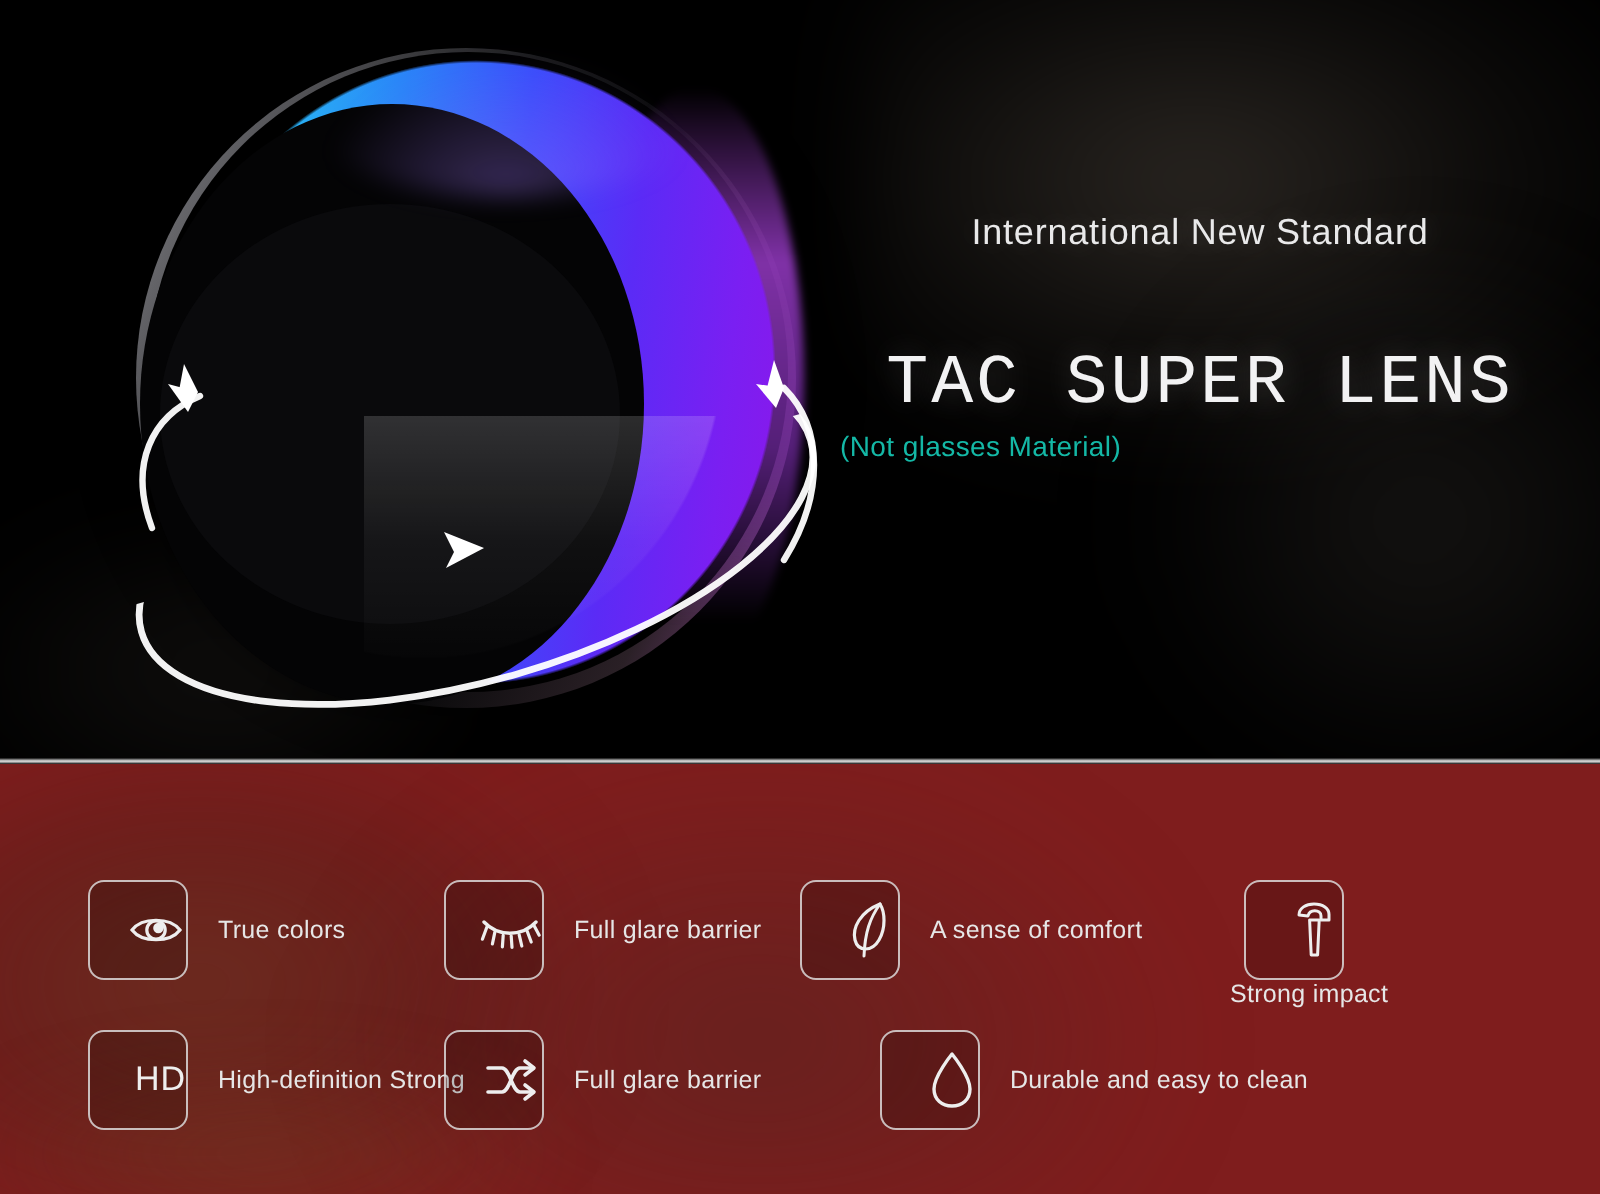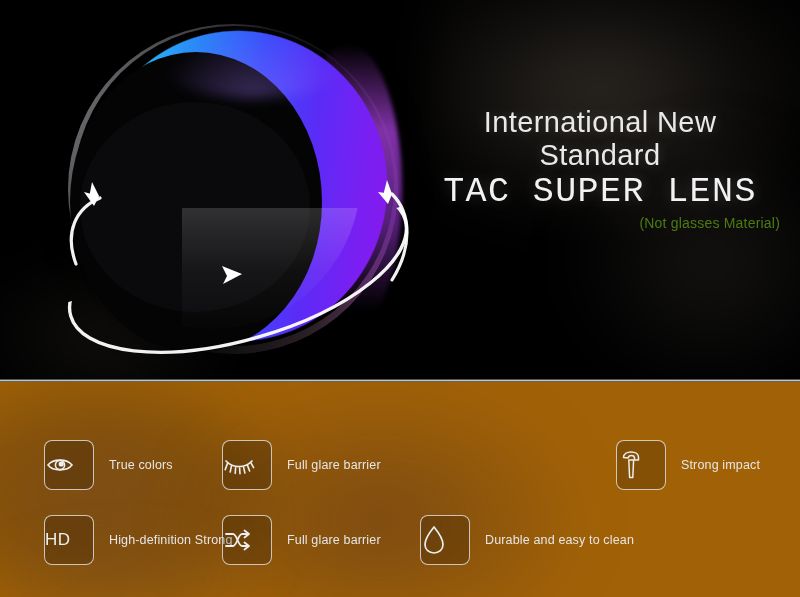--- a/index.html
+++ b/index.html
@@ -44,47 +44,47 @@
         background:linear-gradient(180deg,rgba(255,255,255,.16) 0%,rgba(255,255,255,.05) 45%,rgba(255,255,255,0) 100%);
         -webkit-mask-image:radial-gradient(ellipse 150px 156px at 30px -34px,#000 99%,transparent 100%);
         mask-image:radial-gradient(ellipse 150px 156px at 30px -34px,#000 99%,transparent 100%);}
   .lens-topglow{position:absolute;left:96px;top:10px;width:190px;height:70px;border-radius:50%;
         background:radial-gradient(ellipse at 50% 100%, rgba(160,120,255,.35) 0%, rgba(0,0,0,0) 70%);
         filter:blur(6px);}
   .orbit{position:absolute;left:0;top:0;width:360px;height:350px;}
 
   
   .hero-title{position:absolute;left:420px;top:106px;width:360px;text-align:center;
-        color:#e9e9ea;font-size:29px;font-weight:400;letter-spacing:.4px;
+        color:#e9e9ea;font-size:18px;font-weight:400;letter-spacing:.4px;
         text-shadow:0 0 14px rgba(255,255,255,.18);}
   .hero-sub{position:absolute;left:420px;top:172px;width:360px;text-align:center;
         color:#f2f2f3;font-size:35px;font-weight:400;letter-spacing:1.4px;
         text-shadow:0 0 16px rgba(255,255,255,.2);font-family:Liberation Mono, monospace;}
-  .hero-note{position:absolute;left:420px;top:215px;width:360px;text-align:right;
-        color:#4d7c0f;font-size:14px;font-weight:400;letter-spacing:.2px;}
+  .hero-note{position:absolute;left:420px;top:215px;width:360px;text-align:left;
+        color:#14b8a6;font-size:14px;font-weight:400;letter-spacing:.2px;}
 
   .divider{position:absolute;left:0;top:379px;width:800px;height:3px;
         background:linear-gradient(180deg,#0b0b0b 0%,#b9b9b9 40%,#d2d2d2 62%,#0d0d0d 100%);}
 
   
   .features{position:absolute;left:0;top:382px;width:800px;height:215px;
-        background:#a16207;overflow:hidden;}
+        background:#7f1d1d;overflow:hidden;}
   .feat-glow-a{position:absolute;left:-90px;top:-10px;width:380px;height:240px;
         background:radial-gradient(ellipse at 50% 50%, rgba(92,60,36,.55) 0%, rgba(48,30,20,.25) 48%, rgba(0,0,0,0) 75%);
         filter:blur(26px);}
   .feat-glow-b{position:absolute;left:170px;top:0px;width:420px;height:230px;
         background:radial-gradient(ellipse at 50% 60%, rgba(70,40,34,.42) 0%, rgba(0,0,0,0) 72%);
         filter:blur(28px);}
   .feat-glow-c{position:absolute;left:-20px;top:150px;width:300px;height:90px;
         background:radial-gradient(ellipse at 50% 50%, rgba(120,78,40,.35) 0%, rgba(0,0,0,0) 72%);
         filter:blur(20px);}
 
   .feat{position:absolute;display:flex;align-items:center;}
   .feat-box{width:48px;height:48px;border:1px solid rgba(226,226,226,.82);border-radius:8px;
-        display:flex;align-items:center;justify-content:flex-start;flex:0 0 auto;
+        display:flex;align-items:center;justify-content:flex-end;flex:0 0 auto;
         background:rgba(0,0,0,.18);}
   .feat-box .hd{color:#eee;font-size:17px;letter-spacing:.5px;font-weight:400;}
   .feat-label{margin-left:15px;color:#e6e6e6;font-size:12.5px;letter-spacing:.15px;white-space:nowrap;}
 </style>
 </head>
 <body>
 
 <div id="page">
 
   <div class="hero">
@@ -168,22 +168,31 @@
           <path d="M12.6 16.7 L12.2 22.4" stroke="#eee" stroke-width="1.6" stroke-linecap="round"></path>
           <path d="M16.6 17 L17 22.7" stroke="#eee" stroke-width="1.6" stroke-linecap="round"></path>
           <path d="M20.6 16.4 L21.9 22" stroke="#eee" stroke-width="1.6" stroke-linecap="round"></path>
           <path d="M24.6 14.6 L26.6 20" stroke="#eee" stroke-width="1.6" stroke-linecap="round"></path>
           <path d="M28 11.8 L30.6 16.6" stroke="#eee" stroke-width="1.6" stroke-linecap="round"></path>
         </svg>
       </div>
       <div class="feat-label">Full glare barrier</div>
     </div>
 
-
-    <div class="feat" style="left:616px;top:58px;">
+    <div class="feat" style="left:400px;top:58px;">
+      <div class="feat-box">
+        <svg width="28" height="32" viewBox="0 0 28 32">
+          <path d="M19 3 C9 7 5 15 6.5 21 C8 27 15 27 18.5 21 C22 15 21.5 7 19 3 Z" fill="none" stroke="#eee" stroke-width="1.6" stroke-linejoin="round"></path>
+          <path d="M19 3 C14 10 11.5 17 11 29" fill="none" stroke="#eee" stroke-width="1.5" stroke-linecap="round"></path>
+        </svg>
+      </div>
+      <div class="feat-label">A sense of comfort</div>
+    </div>
+
+    <div class="feat" style="left:600px;top:58px;flex-direction:column;">
       <div class="feat-box">
         <svg width="28" height="32" viewBox="0 0 28 32">
           <path d="M6.5 8.5 C6.5 5 10 3 14 3 C18.5 3 21.5 5.2 21.5 8.2 L21.5 11 L17.5 11 L17.5 9
                    C17.5 7.2 16 6.4 14.4 6.4 C12.6 6.4 11.4 7.4 11 9 Z" fill="none" stroke="#eee" stroke-width="1.5" stroke-linejoin="round"></path>
           <path d="M11.8 11 L16.6 11 L15.8 28.5 L12.6 28.5 Z" fill="none" stroke="#eee" stroke-width="1.5" stroke-linejoin="round"></path>
         </svg>
       </div>
       <div class="feat-label">Strong impact</div>
     </div>
 
@@ -199,21 +208,21 @@
         <svg width="30" height="28" viewBox="0 0 30 28">
           <path d="M3 8 L10 8 C14 8 15 20 19 20 L25 20" fill="none" stroke="#eee" stroke-width="1.8" stroke-linecap="round"></path>
           <path d="M3 20 L10 20 C14 20 15 8 19 8 L25 8" fill="none" stroke="#eee" stroke-width="1.8" stroke-linecap="round"></path>
           <path d="M21.5 4.5 L26 8 L21.5 11.5" fill="none" stroke="#eee" stroke-width="1.8" stroke-linecap="round" stroke-linejoin="round"></path>
           <path d="M21.5 16.5 L26 20 L21.5 23.5" fill="none" stroke="#eee" stroke-width="1.8" stroke-linecap="round" stroke-linejoin="round"></path>
         </svg>
       </div>
       <div class="feat-label">Full glare barrier</div>
     </div>
 
-    <div class="feat" style="left:388px;top:133px;padding-left:32px;">
+    <div class="feat" style="left:408px;top:133px;padding-left:32px;">
       <div class="feat-box">
         <svg width="26" height="32" viewBox="0 0 26 32">
           <path d="M13 3 C13 3 4 14 4 20.5 C4 25.8 8 29 13 29 C18 29 22 25.8 22 20.5 C22 14 13 3 13 3 Z" fill="none" stroke="#eee" stroke-width="1.7" stroke-linejoin="round"></path>
         </svg>
       </div>
       <div class="feat-label">Durable and easy to clean</div>
     </div>
 
   </div>
 </div>

